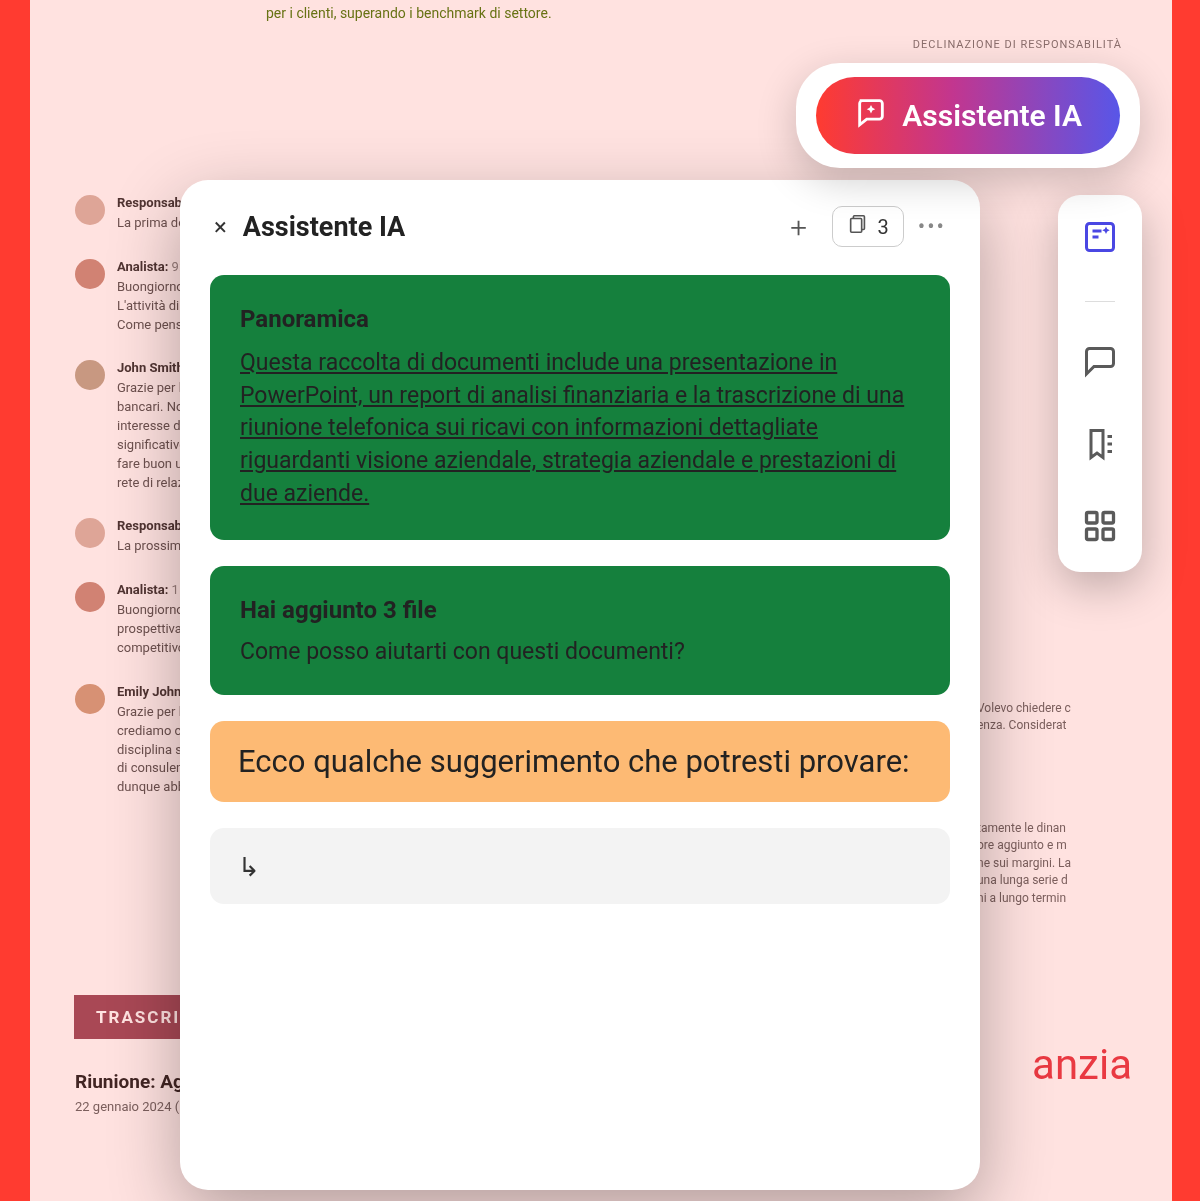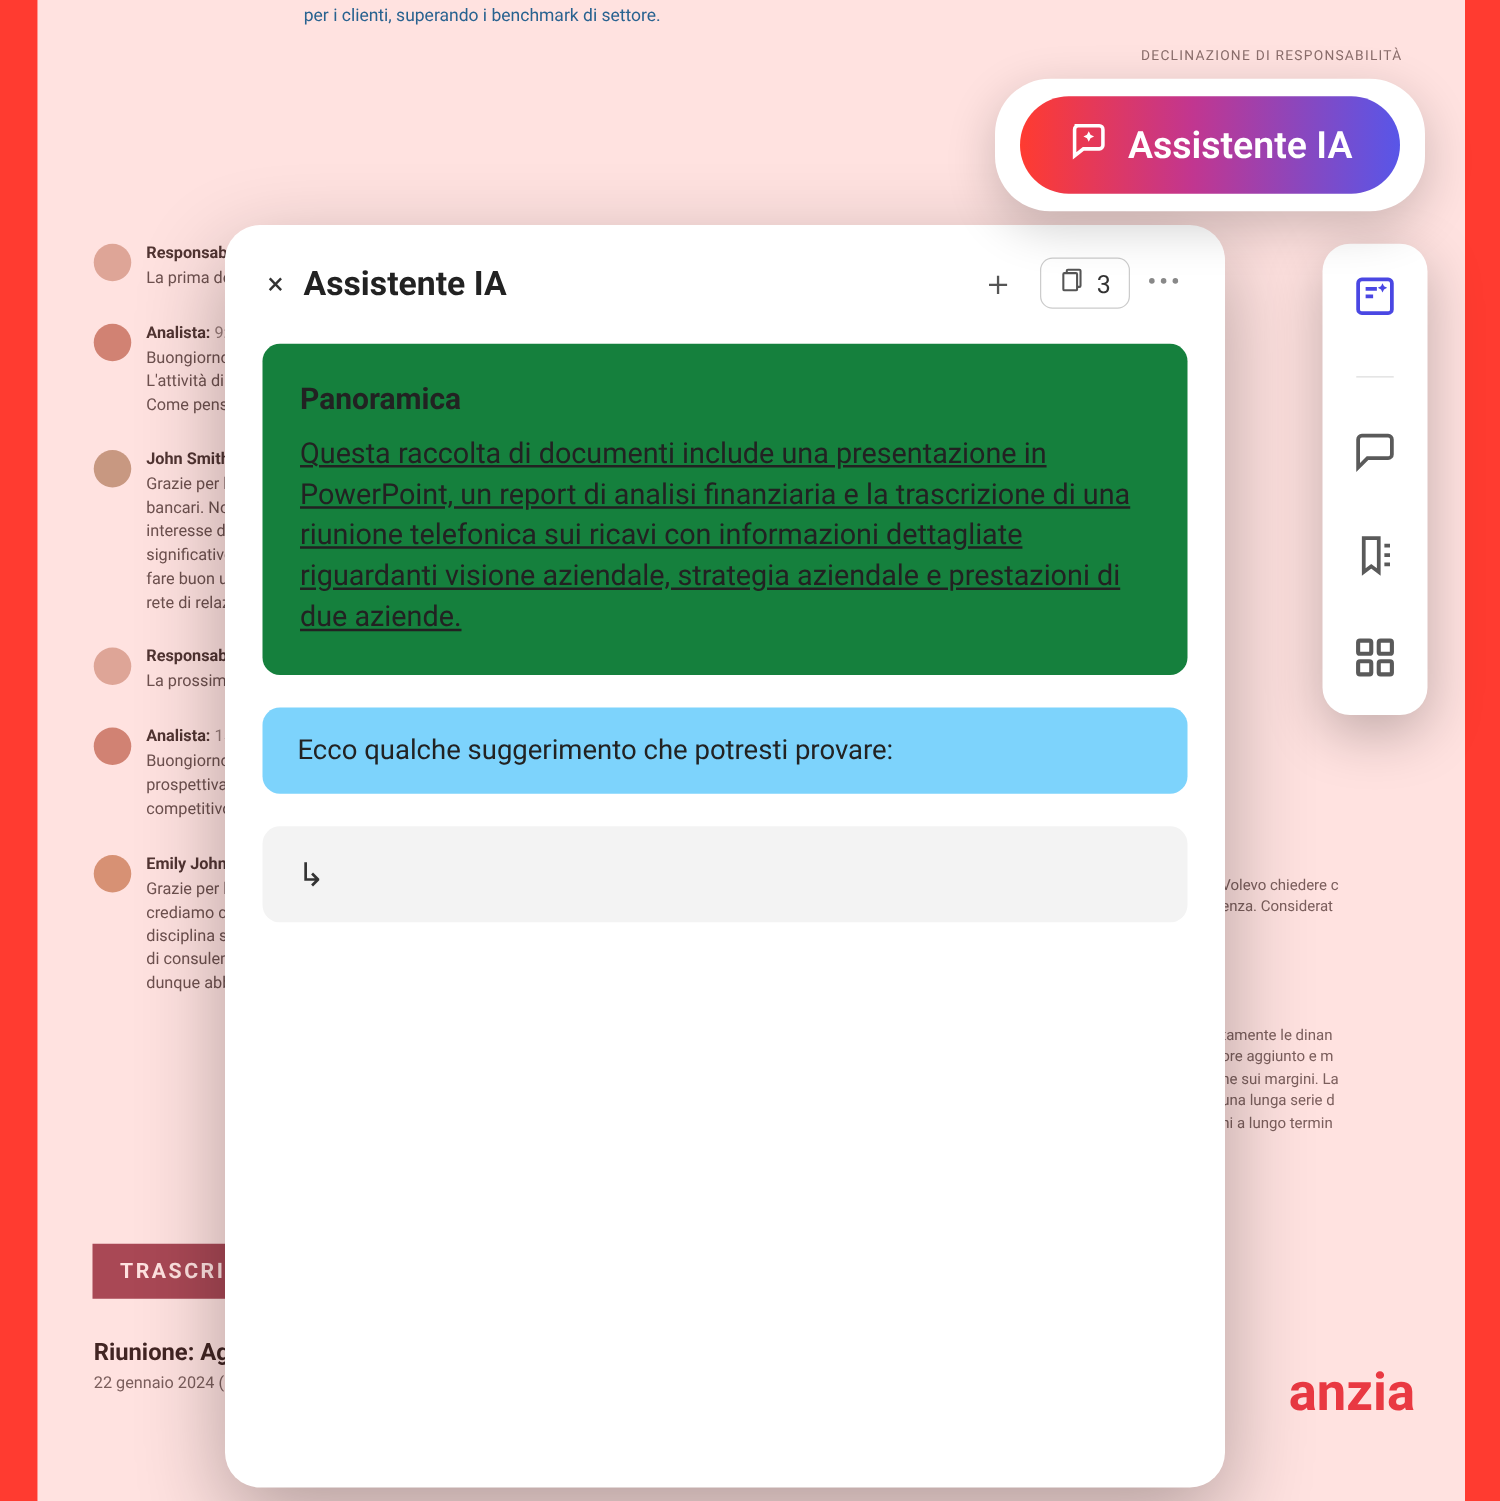--- a/index.html
+++ b/index.html
@@ -1,38 +1,38 @@
 <!DOCTYPE html>
 <html><head>
 <meta charset="utf-8">
 <style>
   * { box-sizing: border-box; margin: 0; padding: 0; font-family: -apple-system, BlinkMacSystemFont, "Segoe UI", Roboto, Helvetica, Arial, sans-serif; }
   html, body { width: 1200px; height: 1201px; overflow: hidden; }
   body { background: #ff3b30; position: relative; }
   .bg-area { position: absolute; left: 30px; top: 0; right: 28px; bottom: 0; background: #fff; }
   .bg-overlay-red { position: absolute; inset: 0; background: rgba(255,59,48,0.15); pointer-events: none; }
 
-  .bg-top-text { position: absolute; left: 213px; top: 5px; font-size: 14px; color: #0369a1; }
+  .bg-top-text { position: absolute; left: 236px; top: 5px; font-size: 14px; color: #4d7c0f; }
   .bg-disclaimer { position: absolute; right: 50px; top: 38px; font-size: 11px; letter-spacing: 1px; color: #777; }
 
   .transcript { position: absolute; left: 45px; top: 195px; width: 560px; font-size: 13px; color: #444; }
   .transcript .entry { display: flex; gap: 12px; margin-bottom: 26px; }
   .transcript .avatar { width: 30px; height: 30px; border-radius: 50%; background: #d9b8aa; flex-shrink: 0; }
   .transcript .speaker { font-weight: 700; color: #333; display: inline; }
   .transcript .time { color: #888; }
   .transcript .body { margin-top: 4px; line-height: 1.45; color: #555; max-width: 500px; }
 
   .trascriz-banner { position: absolute; left: 44px; top: 995px; background: #9a4a5c; color: #fff; padding: 12px 22px; font-weight: 700; letter-spacing: 2px; font-size: 17px; }
   .riunione { position: absolute; left: 45px; top: 1070px; }
   .riunione h3 { font-size: 19px; font-weight: 700; color: #222; }
   .riunione .sub { font-size: 13px; color: #666; margin-top: 6px; }
 
   .bg-right-frag { position: absolute; right: 35px; top: 700px; width: 160px; font-size: 12px; color: #666; line-height: 1.45; }
   .bg-right-frag2 { position: absolute; right: 35px; top: 820px; width: 160px; font-size: 12px; color: #666; line-height: 1.45; }
-  .anzia { position: absolute; right: 40px; top: 1090px; font-size: 42px; font-weight: 700; color: #e63946; }
+  .anzia { position: absolute; right: 40px; top: 1040px; font-size: 42px; font-weight: 400; color: #e63946; }
   .analisi { position: absolute; right: 280px; top: 1075px; font-size: 23px; color: #4a6a88; }
 
   
   .ai-button-wrap { position: absolute; top: 63px; right: 60px; background: #fff; border-radius: 44px; padding: 14px 20px; box-shadow: 0 12px 40px rgba(0,0,0,0.2); z-index: 30; }
   .ai-button { display: flex; align-items: center; gap: 14px; padding: 18px 38px; border-radius: 44px; background: linear-gradient(90deg, #ff3b30 0%, #c2368f 45%, #5856e8 100%); color: #fff; font-size: 30px; font-weight: 600; cursor: pointer; }
   .ai-button svg { width: 34px; height: 34px; }
 
   
   .right-rail { position: absolute; top: 195px; right: 58px; width: 84px; background: #fff; border-radius: 22px; box-shadow: 0 14px 44px rgba(0,0,0,0.25); display: flex; flex-direction: column; align-items: center; padding: 24px 0; gap: 42px; z-index: 25; }
   .right-rail .rail-item { width: 40px; height: 40px; display: flex; align-items: center; justify-content: center; cursor: pointer; color: #5a5a5a; }
@@ -50,21 +50,21 @@
   .ha-box { display: flex; align-items: center; gap: 8px; border: 1.5px solid #ccc; border-radius: 10px; padding: 6px 14px; font-size: 20px; color: #333; cursor: pointer; }
   .ha-box svg { width: 22px; height: 22px; }
   .dots { font-size: 22px; letter-spacing: 2px; color: #888; cursor: pointer; }
 
   .panel-body { padding: 10px 30px 0 30px; display: flex; flex-direction: column; gap: 26px; overflow: hidden; }
   .card { background: #15803d; border-radius: 14px; padding: 30px 30px; }
   .card h3 { font-size: 24px; font-weight: 700; color: #222; margin-bottom: 14px; }
   .card p { font-size: 23px; line-height: 1.42; color: #222; text-decoration: underline; }
   .card-sub { font-size: 23px; color: #222; margin-top: 6px; }
 
-  .sugg-card { background: #7dd3fc; border-radius: 14px; padding: 22px 28px; font-size: 22px; color: #222; }
+  .sugg-card { background: #fdba74; border-radius: 14px; padding: 22px 28px; font-size: 31px; color: #222; }
 
   .sugg-item { background: #f3f3f3; border-radius: 14px; padding: 22px 28px; display: flex; gap: 18px; align-items: flex-start; cursor: pointer; }
   .sugg-item .arrow { font-size: 26px; color: #333; margin-top: 2px; }
   .sugg-item .txt { font-size: 23px; color: #222; line-height: 1.35; }
 </style>
 </head>
 <body>
 
 <div class="bg-area">
   <div class="bg-top-text">per i clienti, superando i benchmark di settore.</div>
@@ -224,20 +224,24 @@
       </span>
     </div>
   </div>
 
   <div class="panel-body">
     <div class="card">
       <h3>Panoramica</h3>
       <p>Questa raccolta di documenti include una presentazione in PowerPoint, un report di analisi finanziaria e la trascrizione di una riunione telefonica sui ricavi con informazioni dettagliate riguardanti visione aziendale, strategia aziendale e prestazioni di due aziende.</p>
     </div>
 
+    <div class="card">
+      <h3>Hai aggiunto 3 file</h3>
+      <div class="card-sub">Come posso aiutarti con questi documenti?</div>
+    </div>
 
     <div class="sugg-card">Ecco qualche suggerimento che potresti provare:</div>
 
     <div class="sugg-item">
       <span class="arrow">↳</span>
     </div>
   </div>
 </div>
 
 </body></html>

